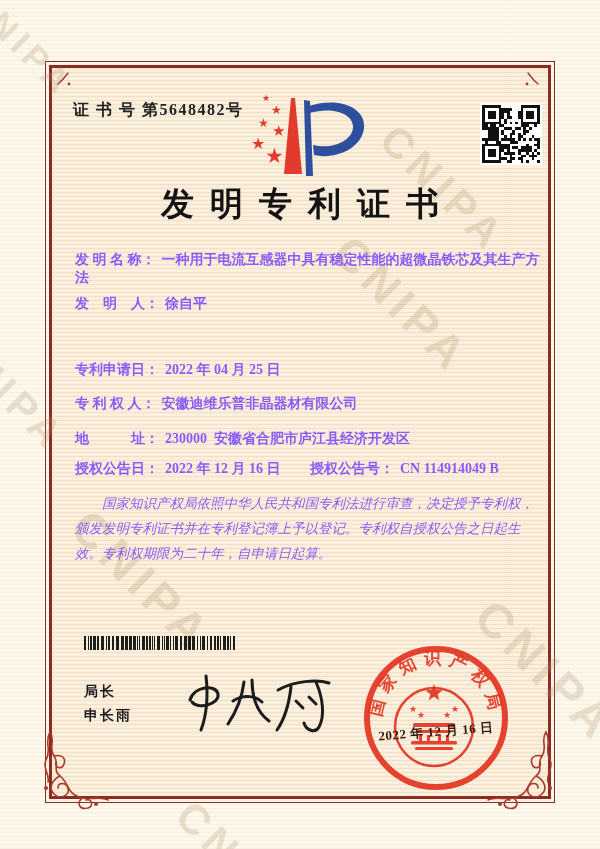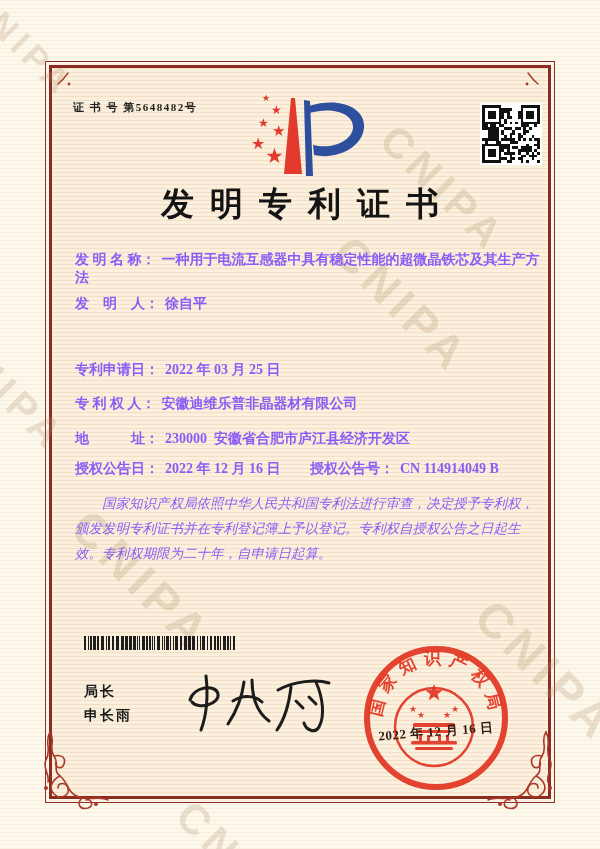--- a/index.html
+++ b/index.html
@@ -20,21 +20,21 @@
     background-color:#fbf0dd;
     background-image:repeating-linear-gradient(180deg, rgba(214,158,118,0.22) 0 1px, transparent 1px 4px);
     z-index:1;
   }
   .wm{
     position:absolute; z-index:2; transform:rotate(45deg); transform-origin:left top;
     font-family:"Liberation Sans","DejaVu Sans",sans-serif; font-weight:700;
     color:rgba(174,148,110,0.26); letter-spacing:6px; line-height:1; white-space:nowrap;
   }
   .content{position:absolute; inset:0; z-index:3;}
-  .cert-no{position:absolute; left:73px; top:100px; font-size:11px; font-weight:600; color:#222; letter-spacing:1.5px;}
+  .cert-no{position:absolute; left:73px; top:100px; font-size:16px; font-weight:600; color:#222; letter-spacing:1.5px;}
   .logo{position:absolute; left:250px; top:98px; width:118px; height:82px;}
   .logo .star{position:absolute; color:#e23a2c; line-height:1;}
   .logo svg{position:absolute; left:34px; top:0;}
   .qr{position:absolute; left:480px; top:103px; width:58px; height:58px; background:#fff; padding:2px;}
   .title{
     position:absolute; left:0; top:182px; width:100%; text-align:center;
     font-size:33px; font-weight:700; color:#141414; letter-spacing:16px; padding-left:16px; box-sizing:border-box;
   }
   .frow{position:absolute; left:75px; width:470px; font-size:14px; font-weight:600; color:#8b5cf6;}
   .flabel{white-space:pre; margin-right:6px;}
@@ -250,21 +250,21 @@
 
     <div class="title">发明专利证书</div>
 
     <div class="frow" style="top:251px">
       <span class="flabel">发 明 名 称：</span><span class="fvalue">一种用于电流互感器中具有稳定性能的超微晶铁芯及其生产方法</span>
     </div>
     <div class="frow" style="top:295px">
       <span class="flabel">发　明　人：</span><span class="fvalue">徐自平</span>
     </div>
     <div class="frow" style="top:361px">
-      <span class="flabel">专利申请日：</span><span class="fvalue">2022 年 03 月 25 日</span>
+      <span class="flabel">专利申请日：</span><span class="fvalue">2022 年 04 月 25 日</span>
     </div>
     <div class="frow" style="top:395px">
       <span class="flabel">专 利 权 人：</span><span class="fvalue">安徽迪维乐普非晶器材有限公司</span>
     </div>
     <div class="frow" style="top:430px">
       <span class="flabel">地　　　址：</span><span class="fvalue">230000  安徽省合肥市庐江县经济开发区</span>
     </div>
     <div class="frow" style="top:460px">
       <span class="flabel">授权公告日：</span><span class="fvalue">2022 年 12 月 16 日</span>
       <span class="fpair2"><span class="flabel">授权公告号：</span><span class="fvalue">CN 114914049 B</span></span>

